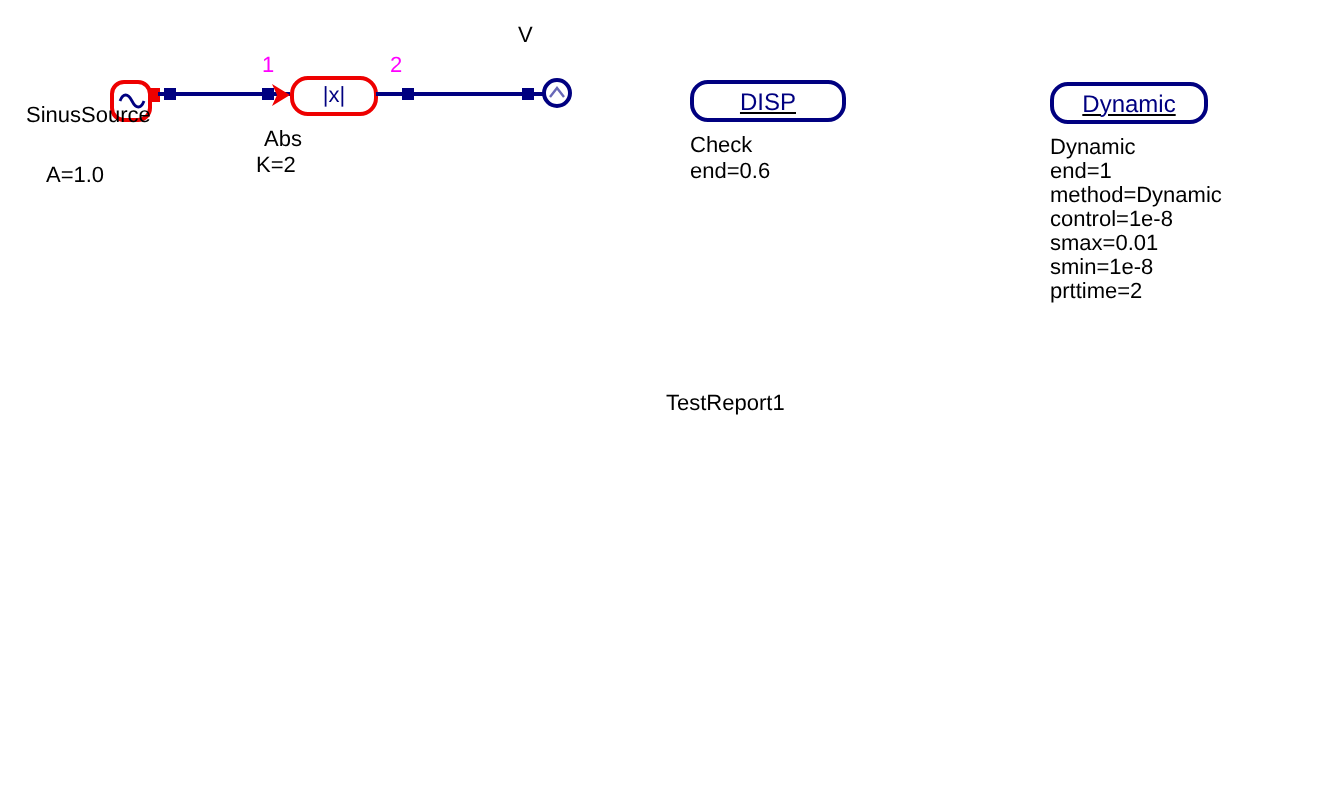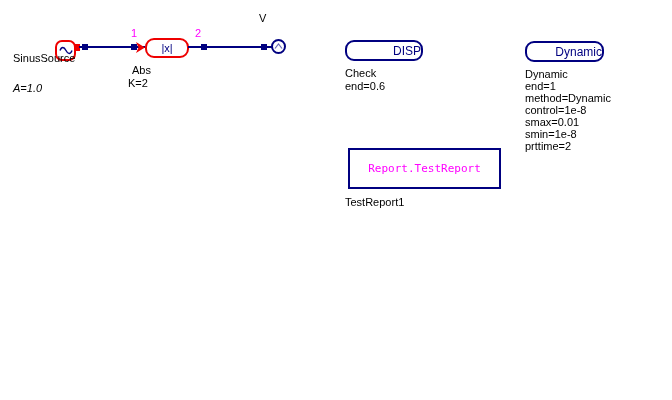--- a/index.html
+++ b/index.html
@@ -30,21 +30,21 @@
     width:44px;height:20px;border:2px solid var(--component-red);border-radius:9px;
     display:flex;align-items:center;justify-content:center;background:var(--background);
   }
   .abs-box span{font-size:11px;color:var(--wire-navy);}
   .probe-circle{
     width:15px;height:15px;border:2px solid var(--wire-navy);border-radius:50%;
     display:flex;align-items:center;justify-content:center;background:var(--background);
   }
   .navy-rounded{
     border:2px solid var(--wire-navy);border-radius:9px;background:var(--background);
-    display:flex;align-items:center;justify-content:flex-end;
+    display:flex;align-items:center;justify-content:center;text-decoration:underline;
   }
   .navy-rounded span{font-size:12px;color:var(--wire-navy);}
   .report-box{
     width:153px;height:41px;border:2px solid var(--wire-navy);background:var(--background);
     display:flex;align-items:center;justify-content:center;
   }
   .report-box span{
     font-family:"DejaVu Sans Mono",monospace;font-size:11px;color:var(--report-magenta,#ff00ff);
     color:var(--pin-magenta);
   }
@@ -80,21 +80,21 @@
   <div class="abs-pos node" style="left:261px;top:44px;"></div>
 
   <div class="abs-pos lbl" style="left:259px;top:12px;">V</div>
   <div class="abs-pos probe-circle" style="left:271px;top:39px;">
     <svg width="9" height="7" viewBox="0 0 9 7">
       <path d="M1,5.5 L4.5,1 L8,5.5" fill="none" stroke="#6868b8" stroke-width="1.2"></path>
     </svg>
   </div>
 
   <div class="abs-pos lbl" style="left:13px;top:52px;">SinusSource</div>
-  <div class="abs-pos lbl" style="left:13px;top:82px;font-style:italic;">A=1.0</div>
+  <div class="abs-pos lbl" style="left:23px;top:82px;">A=1.0</div>
 
   <div class="abs-pos lbl" style="left:132px;top:64px;">Abs</div>
   <div class="abs-pos lbl" style="left:128px;top:77px;">K=2</div>
 
   <div class="abs-pos navy-rounded" style="left:345px;top:40px;width:78px;height:21px;">
     <span>DISP</span>
   </div>
   <div class="abs-pos lbl" style="left:345px;top:67px;text-align:center;">Check</div>
   <div class="abs-pos lbl" style="left:345px;top:80px;">end=0.6</div>
 
@@ -104,18 +104,15 @@
   <div class="abs-pos param-list" style="left:525px;top:68px;">
     <div>Dynamic</div>
     <div>end=1</div>
     <div>method=Dynamic</div>
     <div>control=1e-8</div>
     <div>smax=0.01</div>
     <div>smin=1e-8</div>
     <div>prttime=2</div>
   </div>
 
-  <div class="abs-pos report-box" style="left:348px;top:148px;">
-    <span>Report.TestReport</span>
-  </div>
-  <div class="abs-pos lbl" style="left:333px;top:196px;margin-left:12px;">TestReport1</div>
+  <div class="abs-pos lbl" style="left:333px;top:196px;">TestReport1</div>
 
 </div>
 
 </body></html>

